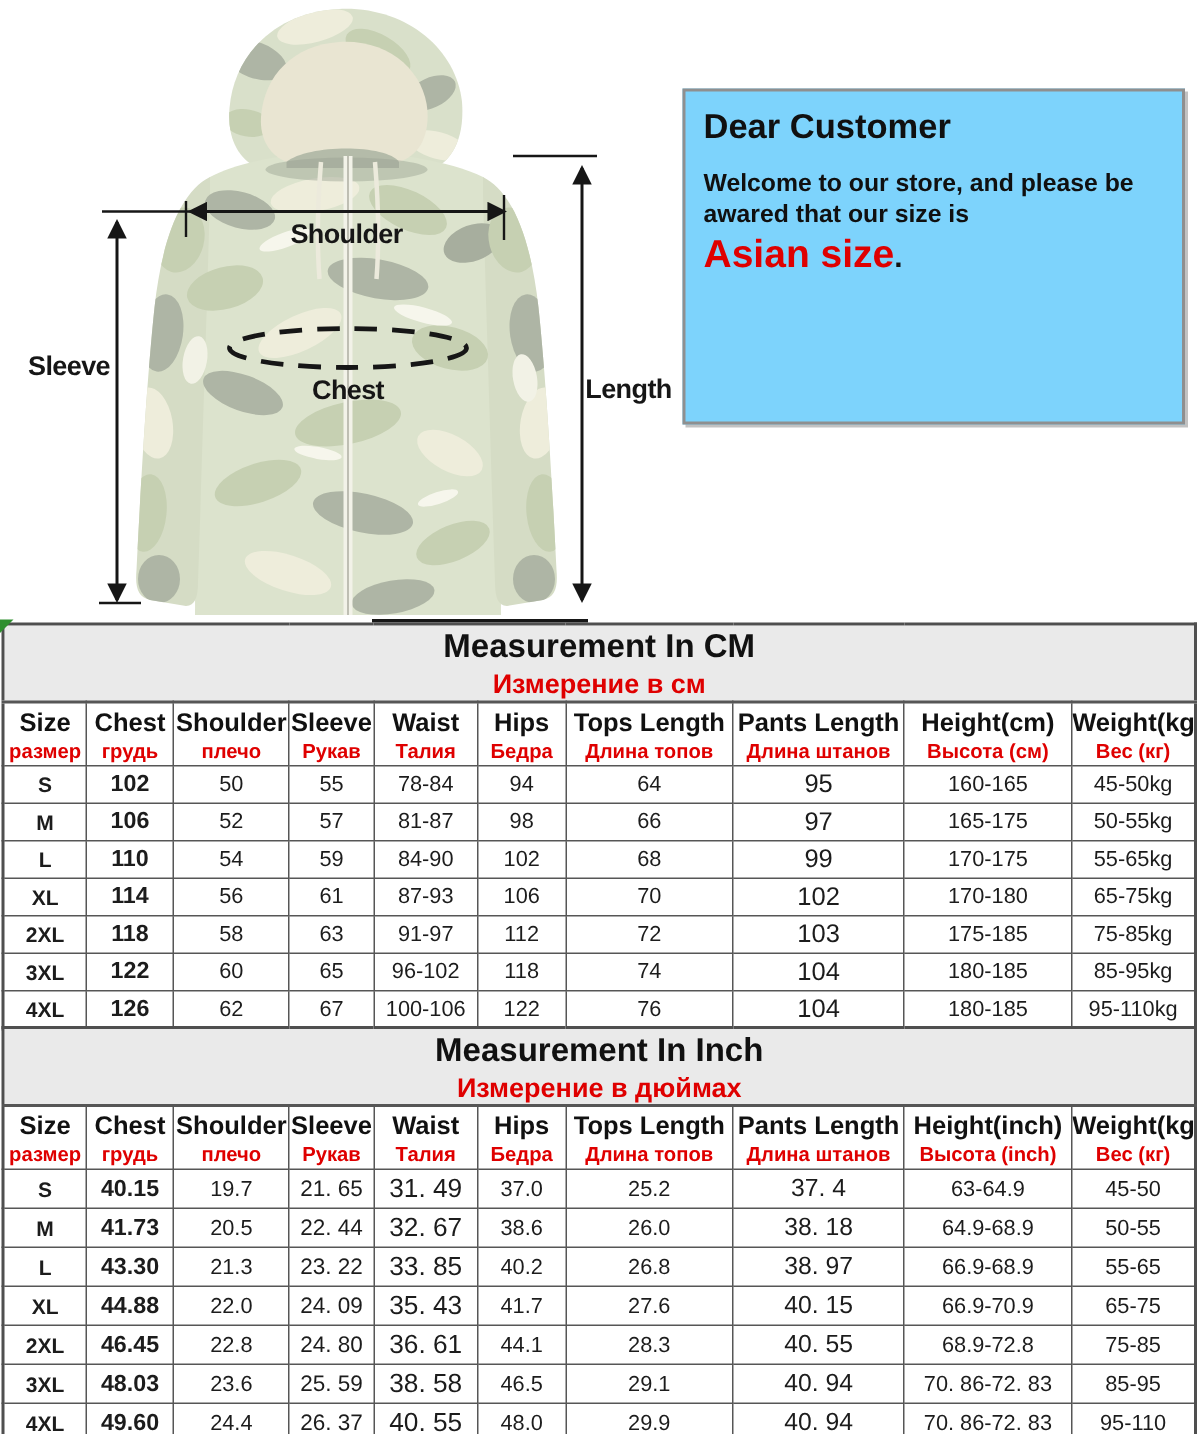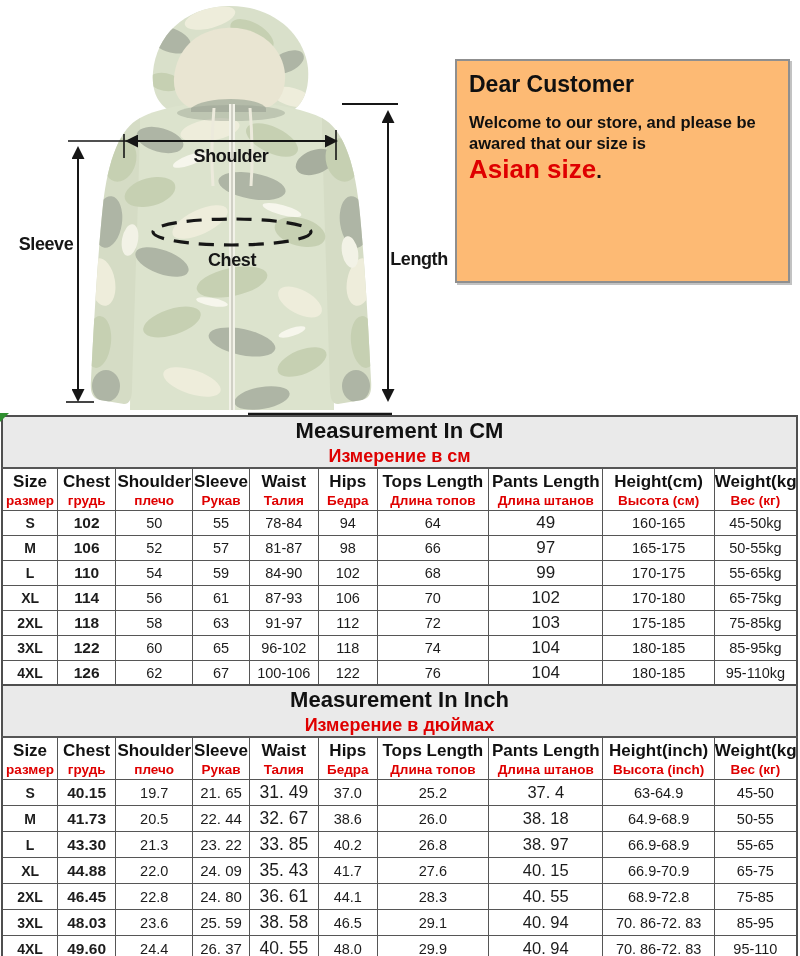--- a/index.html
+++ b/index.html
@@ -4,21 +4,21 @@
 <style>
   html,body{margin:0;padding:0;background:#fff;}
   .stage{position:relative;width:800px;height:956px;background:#ffffff;
          font-family:"Liberation Sans",sans-serif;overflow:hidden;}
 
   
   .hero{position:absolute;left:0;top:0;width:800px;height:418px;background:#fff;}
   .hero svg{position:absolute;left:0;top:0;}
 
   .notice{position:absolute;left:455px;top:59px;width:335px;height:224px;
-          box-sizing:border-box;background:#fdba74;border:2px solid #8f8f8f;
+          box-sizing:border-box;background:#7dd3fc;border:2px solid #8f8f8f;
           box-shadow:2px 2px 0 rgba(120,120,120,.45);padding:8px 12px 6px 12px;}
   .notice .title{font-size:23px;font-weight:bold;color:#101010;margin:2px 0 0 0;}
   .notice .p1{margin-top:14px;font-size:16.5px;font-weight:bold;color:#101010;line-height:1.3;}
   .notice .asian-line{line-height:1.05;margin-top:1px;}
   .notice .asian{font-size:26px;font-weight:bold;}
   .notice .dot{font-size:20px;font-weight:bold;color:#101010;}
   .notice .p2{font-size:16.5px;font-weight:bold;color:#101010;line-height:1.3;}
   .notice .p3{margin-top:17px;font-size:16px;font-weight:bold;color:#101010;}
 
   .corner-artifact{position:absolute;left:0;top:413px;width:0;height:0;z-index:3;
@@ -226,21 +226,21 @@
         </thead>
         <tbody>
           <tr>
             <td>S</td>
             <td>102</td>
             <td>50</td>
             <td>55</td>
             <td>78-84</td>
             <td>94</td>
             <td>64</td>
-            <td>49</td>
+            <td>95</td>
             <td>160-165</td>
             <td>45-50kg</td>
           </tr>
           <tr>
             <td>M</td>
             <td>106</td>
             <td>52</td>
             <td>57</td>
             <td>81-87</td>
             <td>98</td>

